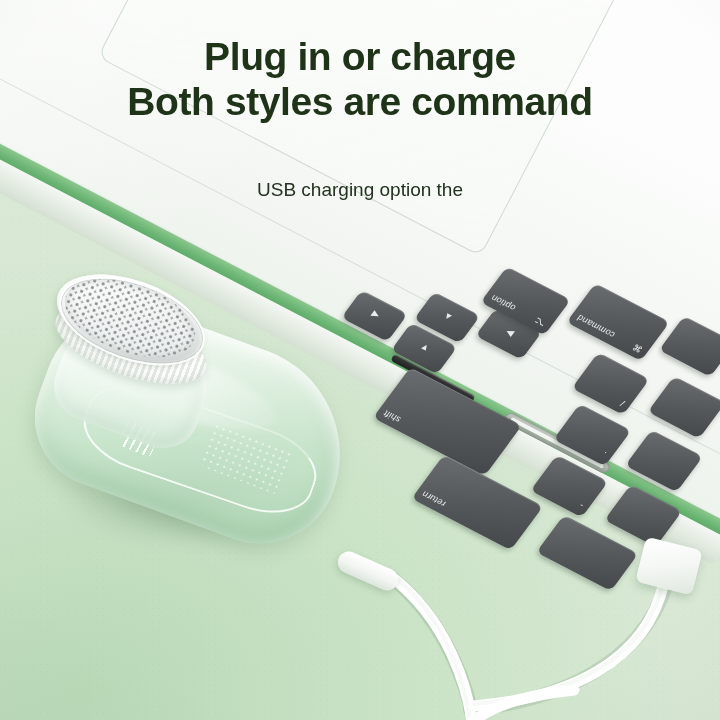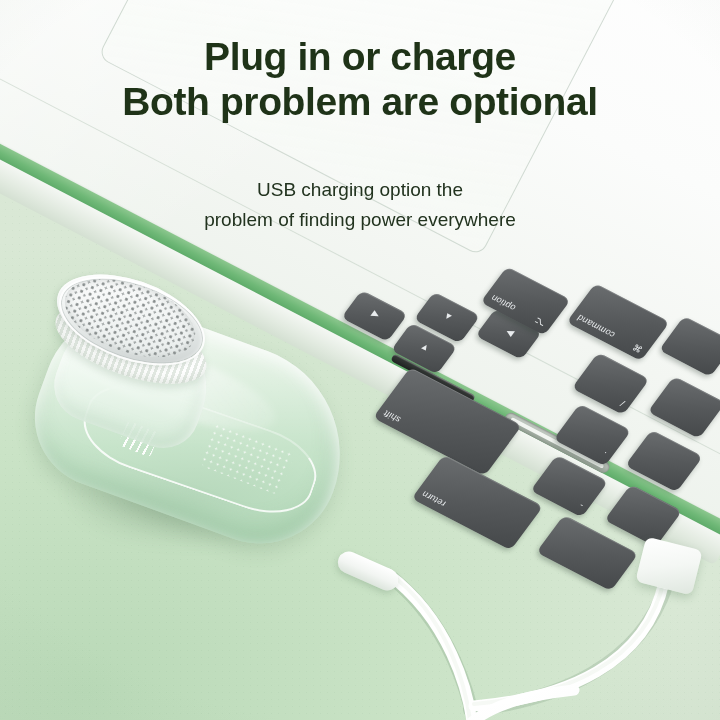--- a/index.html
+++ b/index.html
@@ -325,21 +325,20 @@
     <div class="collar"></div>
     <div class="head-disc"></div>
     <div class="head-mesh"></div>
     <div class="head-ring"></div>
   </div>
 
   <div class="bg-vig"></div>
 
   <div class="headline">
     <div>Plug in or charge</div>
-    <div>Both problem are optional</div>
+    <div>Both styles are command</div>
   </div>
 
   <div class="subtitle">
     <div>USB charging option the</div>
-    <div>problem of finding power everywhere</div>
   </div>
 
 </div>
 
 </body></html>

